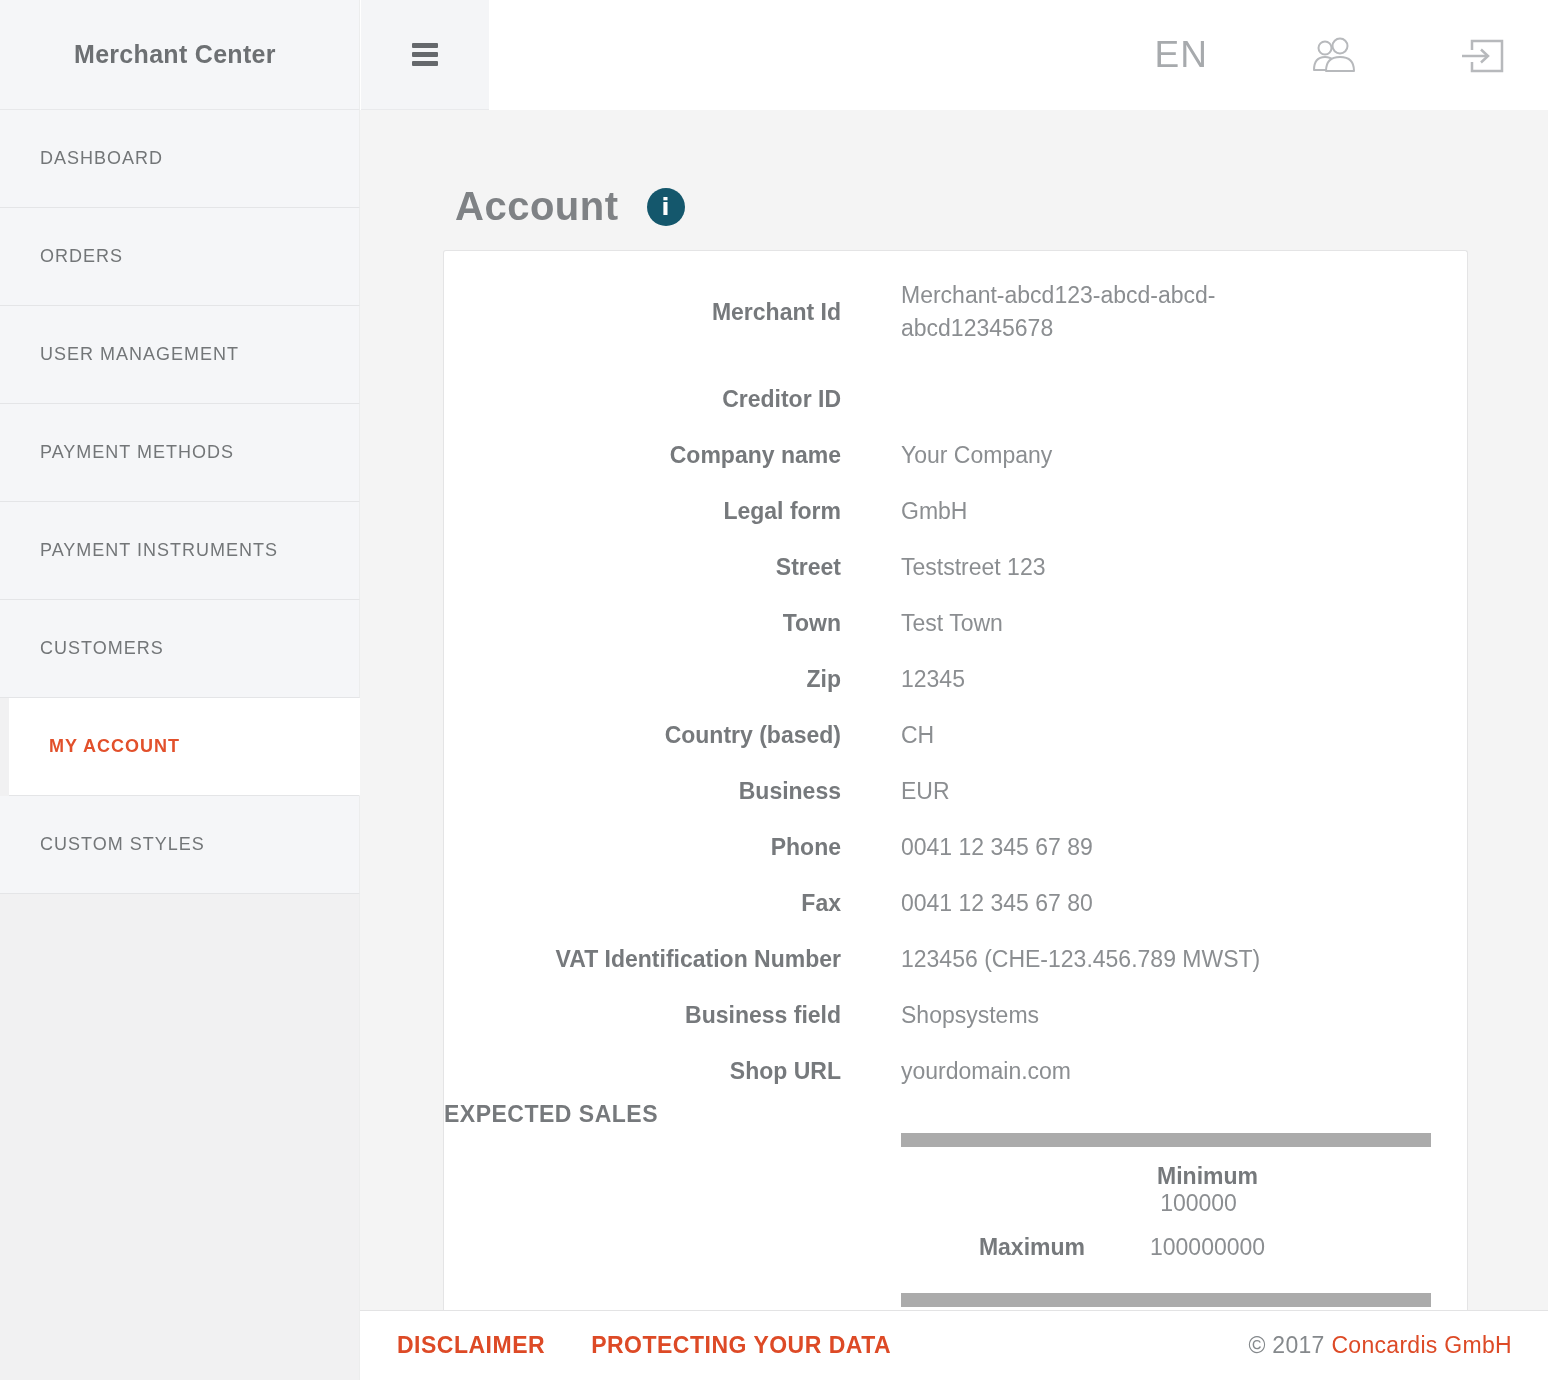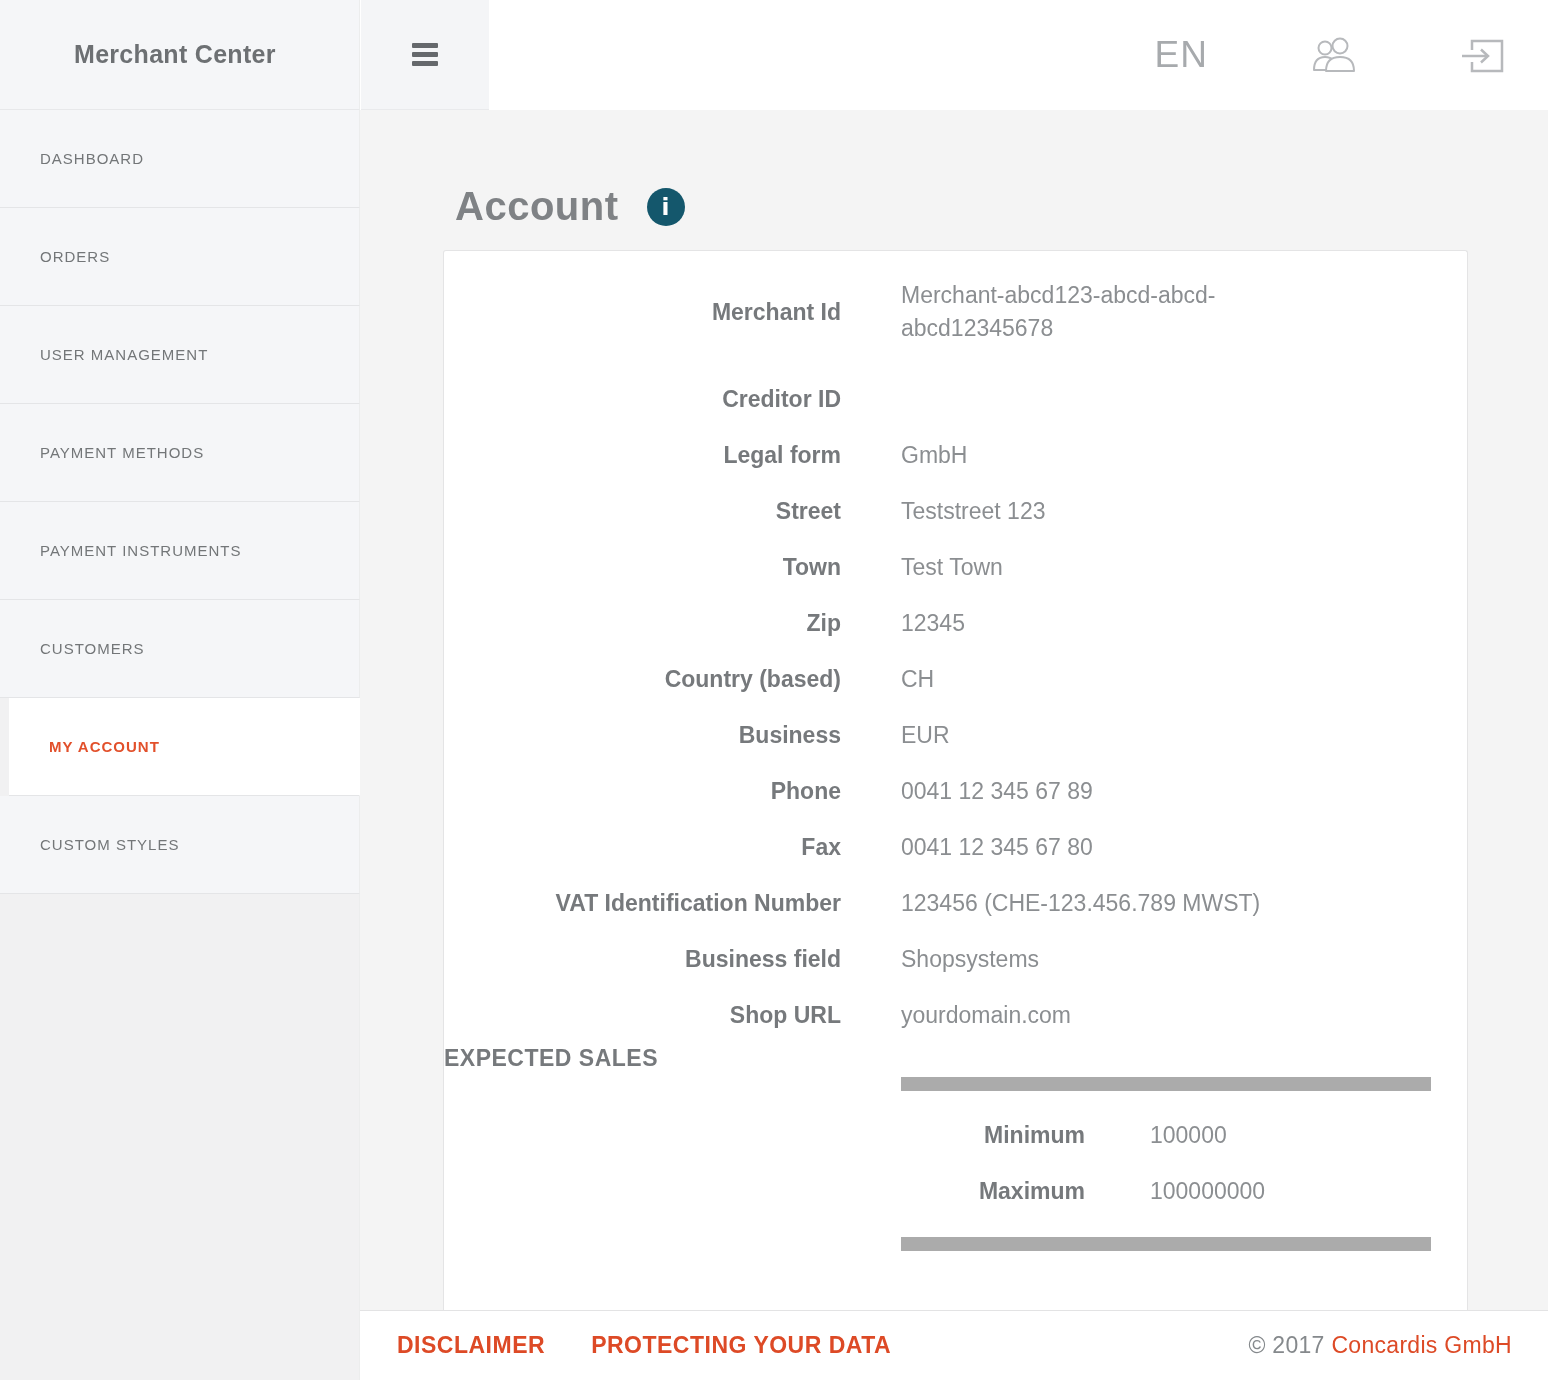--- a/index.html
+++ b/index.html
@@ -34,21 +34,21 @@
   .sb-item {
     min-height: 98px;
     background: #f5f6f8;
     border-bottom: 1px solid #e4e5e7;
     border-right: 1px solid #eceded;
     display: flex; align-items: center;
     padding: 30px 40px;
     cursor: pointer;
   }
   .sb-item span {
-    font-size: 15px; font-weight: 500; letter-spacing: 1px;
+    font-size: 18px; font-weight: 500; letter-spacing: 1px;
     color: #737678; line-height: 37px;
   }
   .sb-item.active { background: #ffffff; border-right-color: #ffffff; margin-left: 9px; }
   .sb-item.active span { color: #e2502b; font-weight: 600; }
   .sb-filler { flex: 1; background: #f1f1f2; border-right: 1px solid #eceded; }
 
   
   .hamburger-box {
     position: absolute; left: 361px; top: 0; width: 128px; height: 110px;
     background: #f4f5f7;
@@ -118,21 +118,21 @@
   .expected-label {
     width: 397px; flex: none; text-align: left;
     font-size: 23px; font-weight: 600; color: #76797c; line-height: 30px;
     letter-spacing: 0.5px;
   }
   .expected-value { margin-left: 60px; flex: 1; padding-right: 36px; }
   .sales-bar { height: 14px; background: #ababab; }
   .sales-bar.top { margin-top: 34px; }
   .sales-bar.bottom { margin-top: 18px; margin-bottom: 10px; }
   .sub-row { display: flex; align-items: center; min-height: 56px; }
-  .sub-row.first { margin-top: 16px; }
+  .sub-row.first { margin-top: 16px; flex-direction: column; }
   .sub-label {
     width: 184px; flex: none; text-align: right;
     font-size: 23px; font-weight: 600; color: #76797c;
   }
   .sub-value {
     margin-left: 65px; font-size: 23px; font-weight: 400; color: #8b8e91;
   }
 
   
   .footer {
@@ -231,20 +231,24 @@
       <div id="field-list">
           <div class="field-row">
             <div class="field-label">Merchant Id</div>
             <div class="field-value">Merchant-abcd123-abcd-abcd-abcd12345678</div>
           </div>
           <div class="field-row">
             <div class="field-label">Creditor ID</div>
             <div class="field-value"></div>
           </div>
           <div class="field-row">
+            <div class="field-label">Company name</div>
+            <div class="field-value">Your Company</div>
+          </div>
+          <div class="field-row">
             <div class="field-label">Legal form</div>
             <div class="field-value">GmbH</div>
           </div>
           <div class="field-row">
             <div class="field-label">Street</div>
             <div class="field-value">Teststreet 123</div>
           </div>
           <div class="field-row">
             <div class="field-label">Town</div>
             <div class="field-value">Test Town</div>

